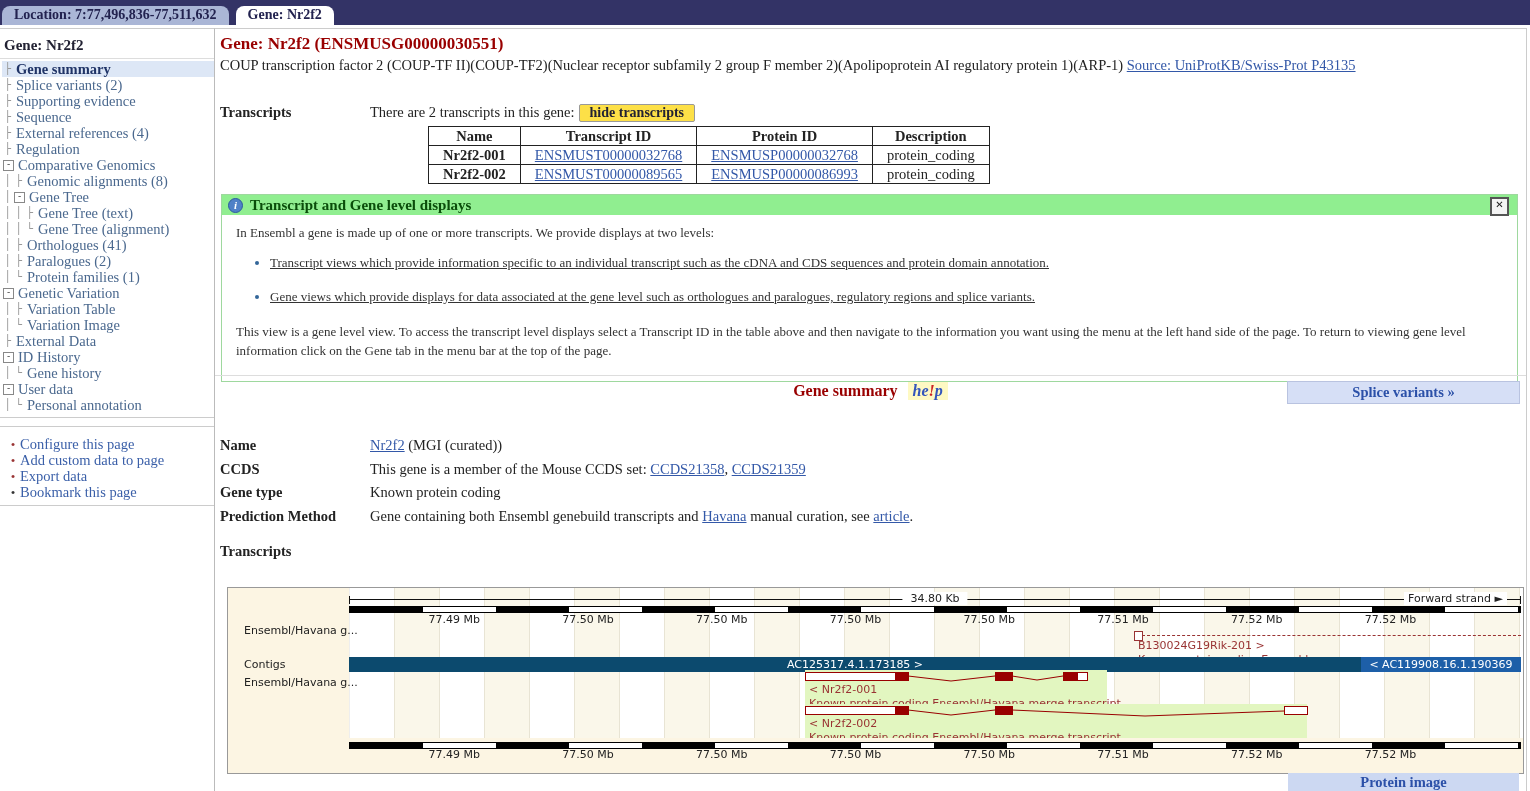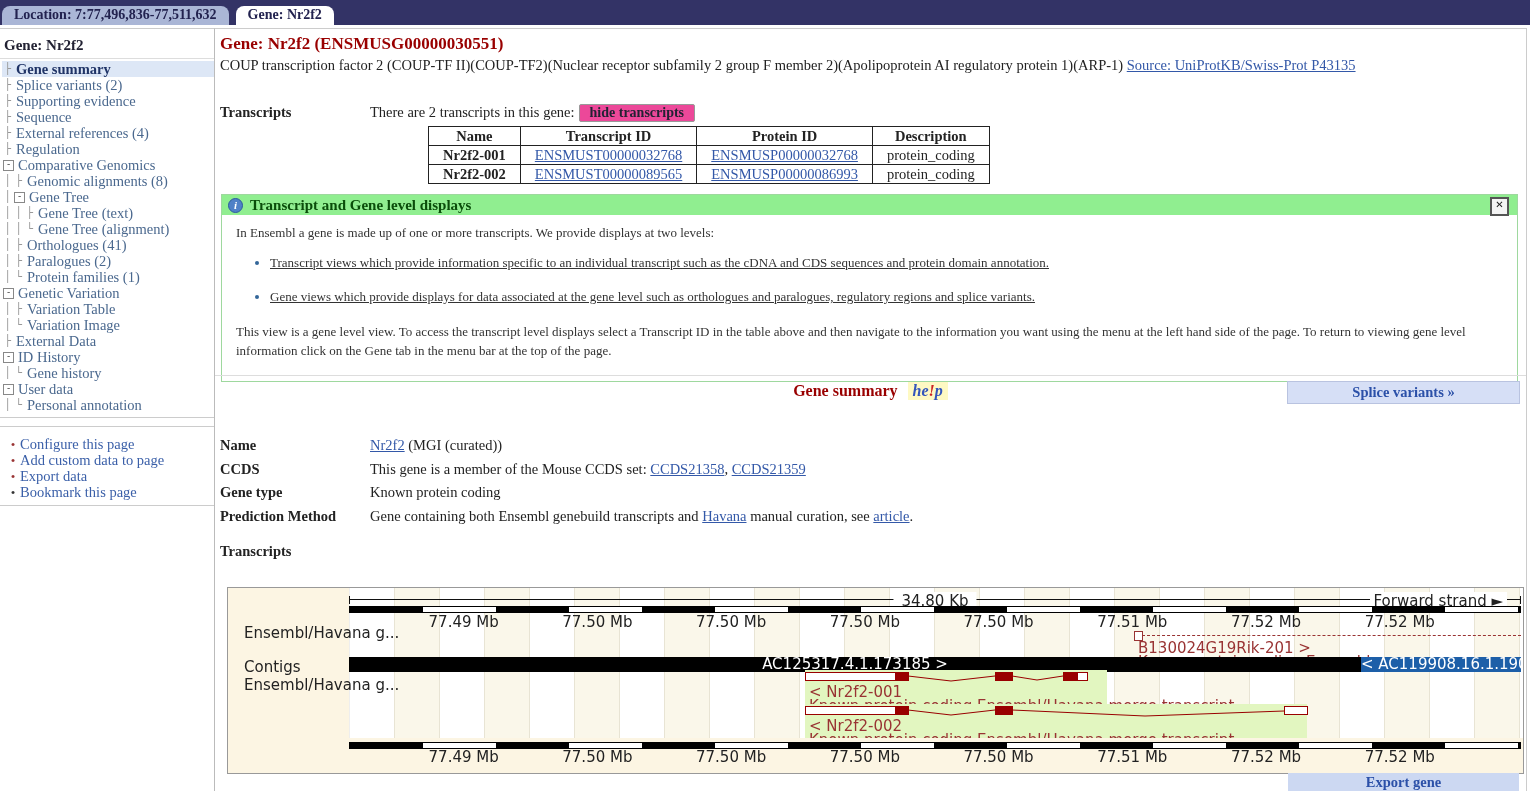--- a/index.html
+++ b/index.html
@@ -24,21 +24,21 @@
   .sb-links .li{height:16px;line-height:20px;font-size:14.5px;white-space:nowrap;}
   .sb-links .b{display:inline-block;width:14px;text-align:center;font-size:13px;}
   .sb-links .li a{color:#3a5fa8;text-decoration:none;cursor:pointer;}
   
   .main{position:absolute;left:215px;top:28px;width:1311px;bottom:0;border-top:1px solid #ccc;border-right:1px solid #ccc;}
   .pg-title{position:absolute;left:5px;top:5px;font-size:17px;font-weight:bold;color:#990000;}
   .desc{position:absolute;left:5px;top:28px;font-size:14.5px;white-space:nowrap;}
   a.lnk{color:#3358a8;text-decoration:underline;cursor:pointer;}
   .frow{position:absolute;left:5px;font-size:14.5px;white-space:nowrap;}
   .frow .lab{display:inline-block;width:150px;font-weight:bold;}
-  .btn-hide{display:inline-block;margin-left:4px;background:#ec4899;border:1px solid #999;border-radius:2px;padding:0 10px;font-weight:bold;color:#223;font-size:14px;cursor:pointer;}
+  .btn-hide{display:inline-block;margin-left:4px;background:#fde047;border:1px solid #999;border-radius:2px;padding:0 10px;font-weight:bold;color:#223;font-size:14px;cursor:pointer;}
   
   table.tx{position:absolute;left:213px;top:97px;border-collapse:collapse;font-size:14.5px;}
   table.tx th,table.tx td{border:1px solid #222;text-align:center;padding:0 14px;height:18px;white-space:nowrap;}
   table.tx th{font-weight:bold;}
   table.tx td.nm{font-weight:bold;}
   
   .infobox{position:absolute;left:6px;top:165px;right:8px;border:1px solid #9ed89e;background:#fff;}
   .ib-head{background:#90ee90;height:20px;display:flex;align-items:center;padding:0 6px;position:relative;}
   .ib-ico{width:13px;height:13px;border-radius:50%;background:#4f81c7;border:1px solid #2c5a9e;color:#fff;font-style:italic;font-weight:bold;font-size:11px;line-height:13px;text-align:center;margin-right:7px;flex:0 0 13px;}
   .ib-title{font-weight:bold;color:#0a4d0a;font-size:15px;}
@@ -55,21 +55,21 @@
   .band-title{font-weight:bold;color:#990000;}
   .help-chip{display:inline-block;margin-left:10px;background:#fef9c3;padding:0 5px;font-style:italic;font-weight:bold;color:#3355bb;cursor:pointer;}
   .help-chip .bang{color:#cc2222;}
   .next-btn{position:absolute;right:6px;top:5px;width:231px;text-align:center;background:#d6dff6;border:1px solid #b9c3e0;color:#2b50a8;font-weight:bold;font-size:14.5px;padding:2px 0;cursor:pointer;}
   
   .fields{position:absolute;left:5px;top:408px;font-size:14.5px;}
   .fld{height:23.5px;white-space:nowrap;}
   .fld .lab{display:inline-block;width:150px;font-weight:bold;vertical-align:top;}
   .tx-heading{position:absolute;left:5px;top:514px;font-weight:bold;font-size:14.5px;}
   
-  .browser{position:absolute;left:12px;top:558px;width:1295px;height:185px;border:1px solid #999;background:#fff;font-family:"DejaVu Sans",sans-serif;font-size:15px;color:#222;}
+  .browser{position:absolute;left:12px;top:558px;width:1295px;height:185px;border:1px solid #999;background:#fff;font-family:"DejaVu Sans",sans-serif;font-size:11px;color:#222;}
   .plot{position:absolute;left:121px;top:0;right:0;bottom:0;
         background-image:repeating-linear-gradient(90deg,#e8e4d4 0 1px,transparent 1px 45px),
                          repeating-linear-gradient(90deg,#ffffff 0 45px,#faf7ea 45px 90px);}
   .labelcol{position:absolute;left:0;top:0;width:121px;bottom:0;background:#fcf5e3;border-right:1px solid #eee;}
   .trk-label{position:absolute;left:16px;white-space:nowrap;color:#222;}
   .mline{position:absolute;left:121px;right:2px;height:0;border-top:1px solid #111;}
   .mline:before,.mline:after{content:"";position:absolute;top:-4px;width:1px;height:8px;background:#111;}
   .mline:before{left:0;} .mline:after{right:0;}
   .mlabel{position:absolute;top:-8px;left:50%;transform:translateX(-50%);background:#fff;padding:0 8px;}
   .fstrand{position:absolute;right:14px;top:-8px;background:#fff;padding:0 4px;white-space:nowrap;}
@@ -291,21 +291,21 @@
     <div class="trk-label" style="top:36px;">Ensembl/Havana g...</div>
     <div class="trk-label" style="top:70px;">Contigs</div>
     <div class="trk-label" style="top:88px;">Ensembl/Havana g...</div>
 
     <div class="annot-box" style="left:906px;top:43px;"></div>
     <div class="annot-dash" style="left:914px;right:2px;top:47px;"></div>
     <div class="red-lab" style="left:910px;top:51px;">B130024G19Rik-201 &gt;</div>
     <div class="red-lab" style="left:910px;top:65px;">Known protein coding Ensembl gene</div>
 
     <div id="contigs">
-        <div class="contig" style="left: 121px; width: 1012px; top: 69px; background: #000000;">AC125317.4.1.173185 &gt;</div>
+        <div class="contig" style="left: 121px; width: 1012px; top: 69px; background: #0c4a6e;">AC125317.4.1.173185 &gt;</div>
         <div class="contig" style="left: 1133px; width: 160px; top: 69px; background: rgb(29, 95, 168);">&lt; AC119908.16.1.190369</div>
       </div>
     <div id="transcripts">
         <div class="hl" style="left: 577px; top: 82px; width: 302px; height: 34px;"></div>
         <svg width="302" height="12" style="position: absolute; left: 577px; top: 84px; overflow: visible;">
           <polyline points="103,4 146,9 190,4" fill="none" stroke="#990000" stroke-width="1"></polyline>
           <polyline points="207,4 232,8 258,4" fill="none" stroke="#990000" stroke-width="1"></polyline>
           <rect x="0.5" y="0.5" width="90" height="8" fill="#ffffff" stroke="#990000"></rect>
           <rect x="90.5" y="0.5" width="13" height="8" fill="#990000" stroke="#990000"></rect>
           <rect x="190.5" y="0.5" width="17" height="8" fill="#990000" stroke="#990000"></rect>
@@ -346,14 +346,14 @@
         <div class="tick" style="left: 869.215px; top: 160px;">77.51 Mb</div>
         <div class="tick" style="left: 1002.95px; top: 160px;">77.52 Mb</div>
         <div class="tick" style="left: 1136.68px; top: 160px;">77.52 Mb</div>
       </div>
     <div class="rstrand-line" style="top:176px;margin-top:43px;">
       <span class="rlab" style="left:2px;">◄ <span>Reverse strand</span></span>
       <span class="rlab" style="left:50%;transform:translateX(-50%);">34.80 Kb</span>
     </div>
   </div>
 
-  <div class="export-btn">Export gene</div>
+  <div class="export-btn">Protein image</div>
 </div>
 
 </body></html>

